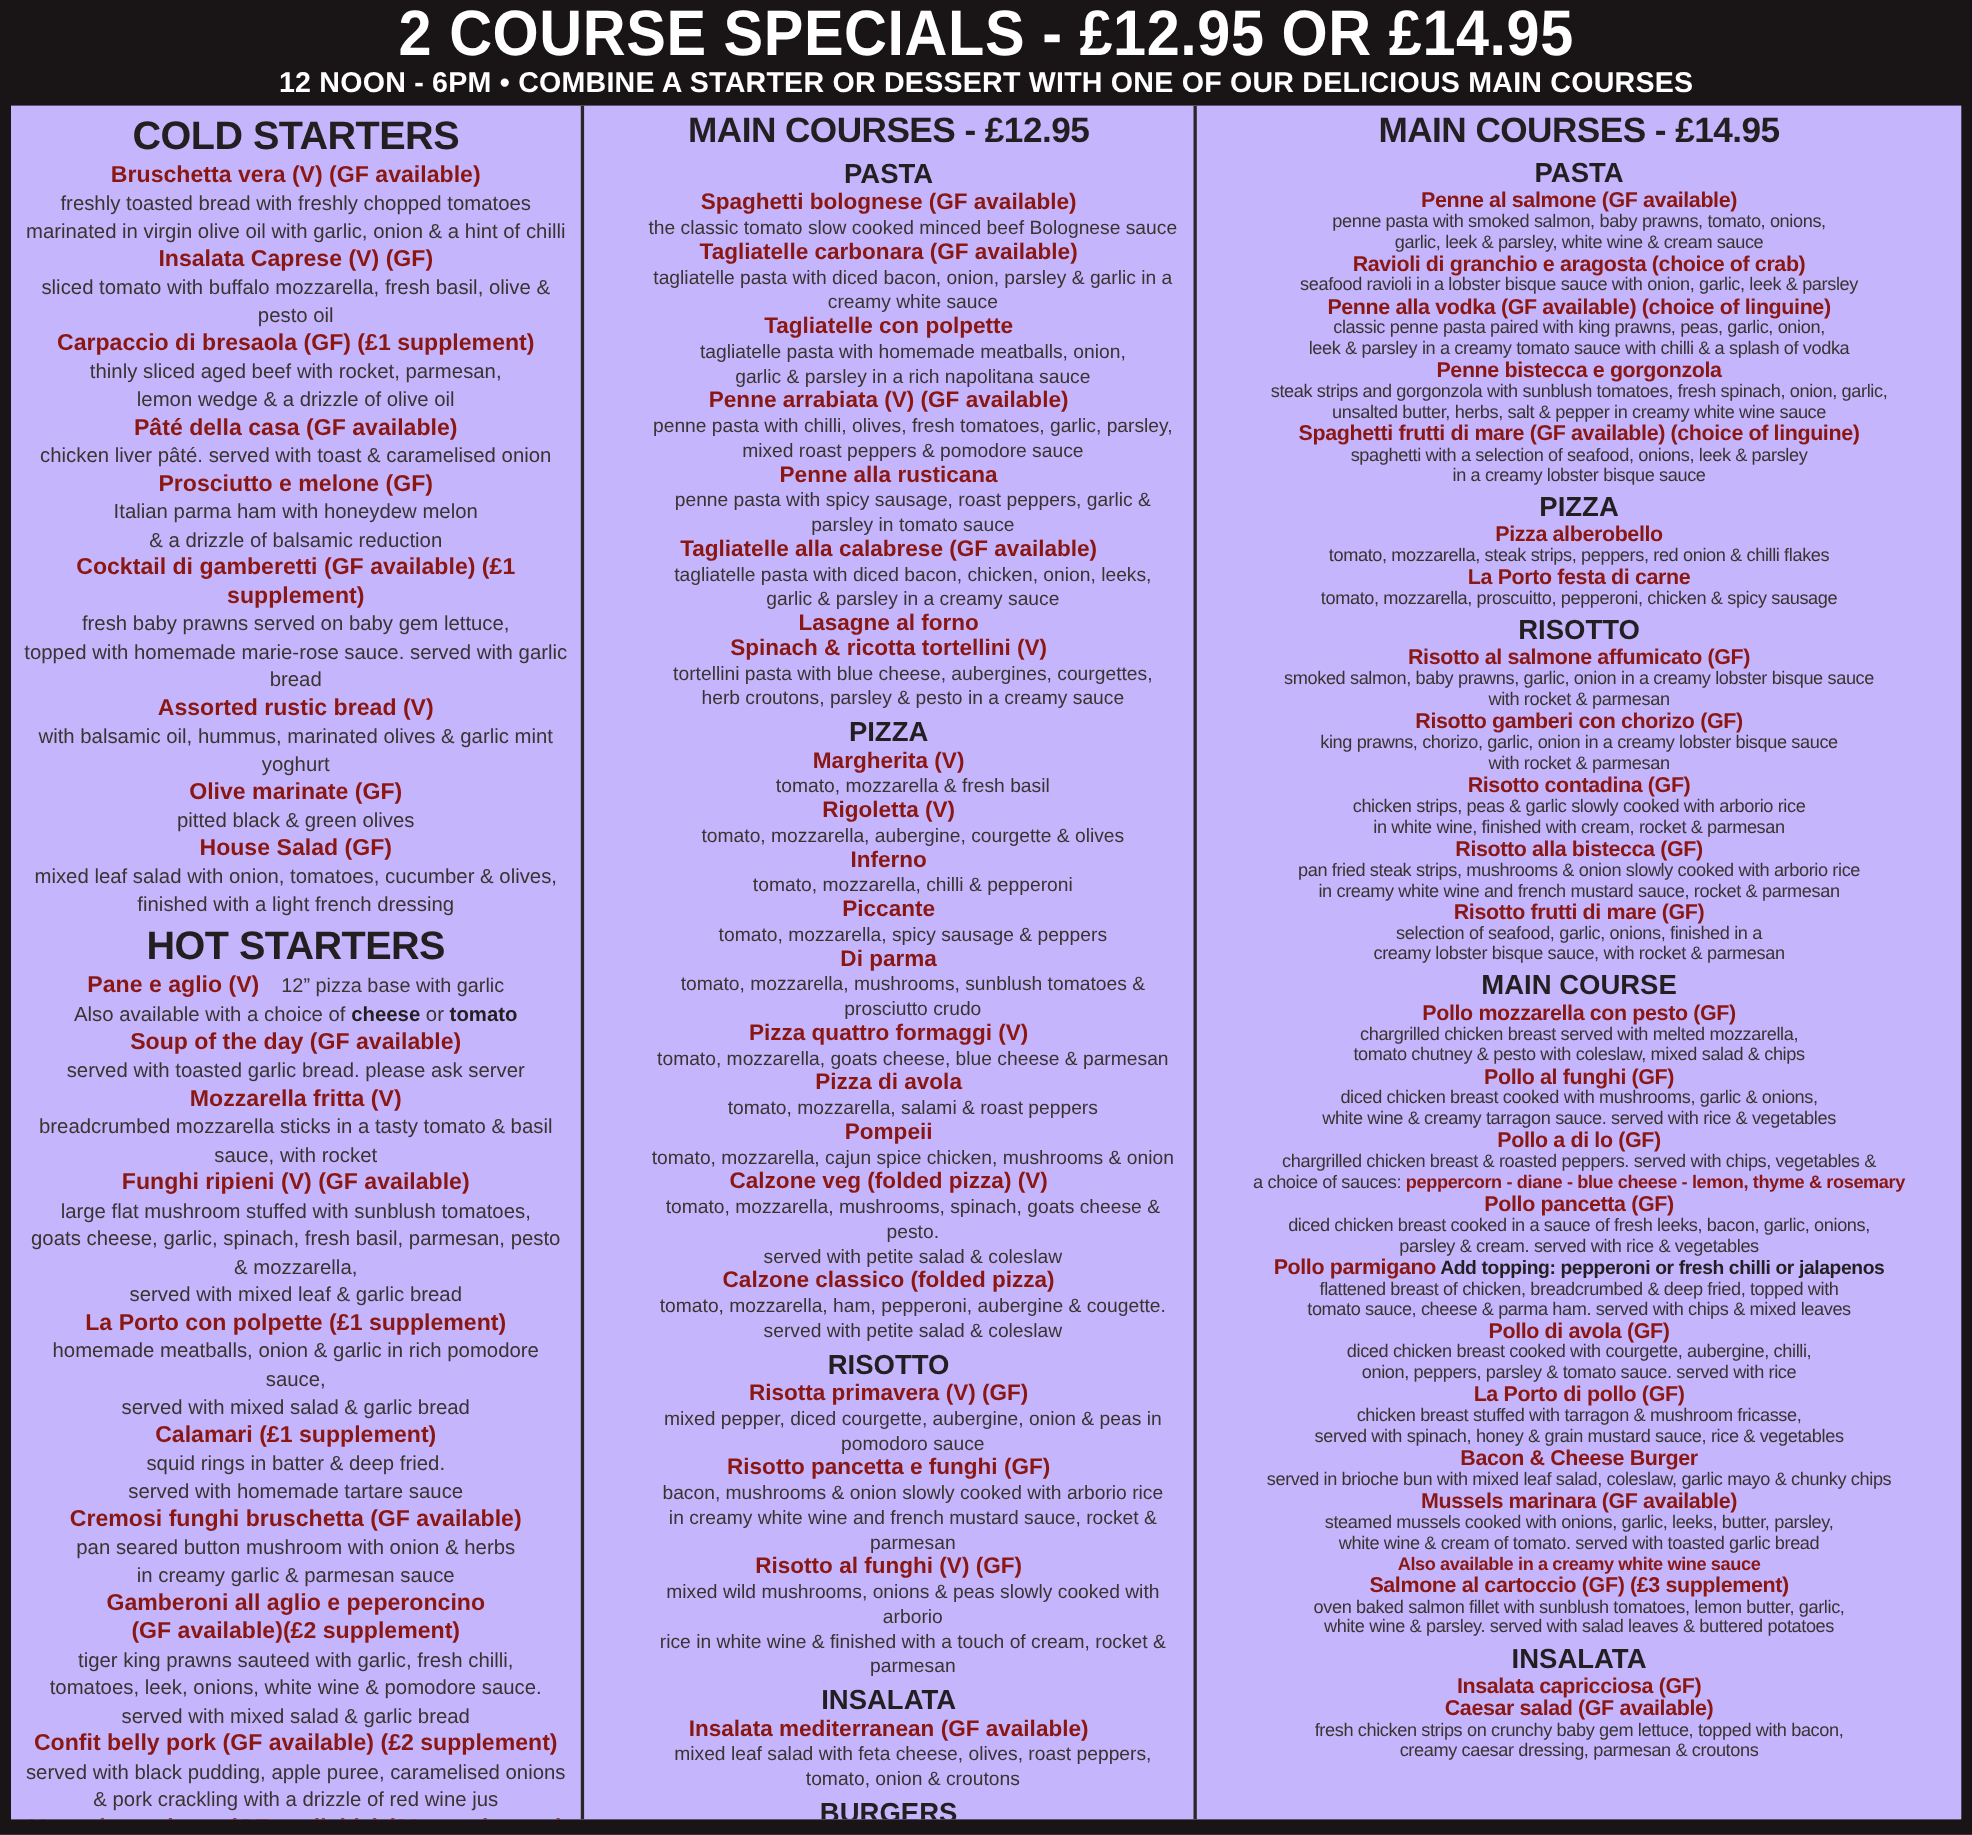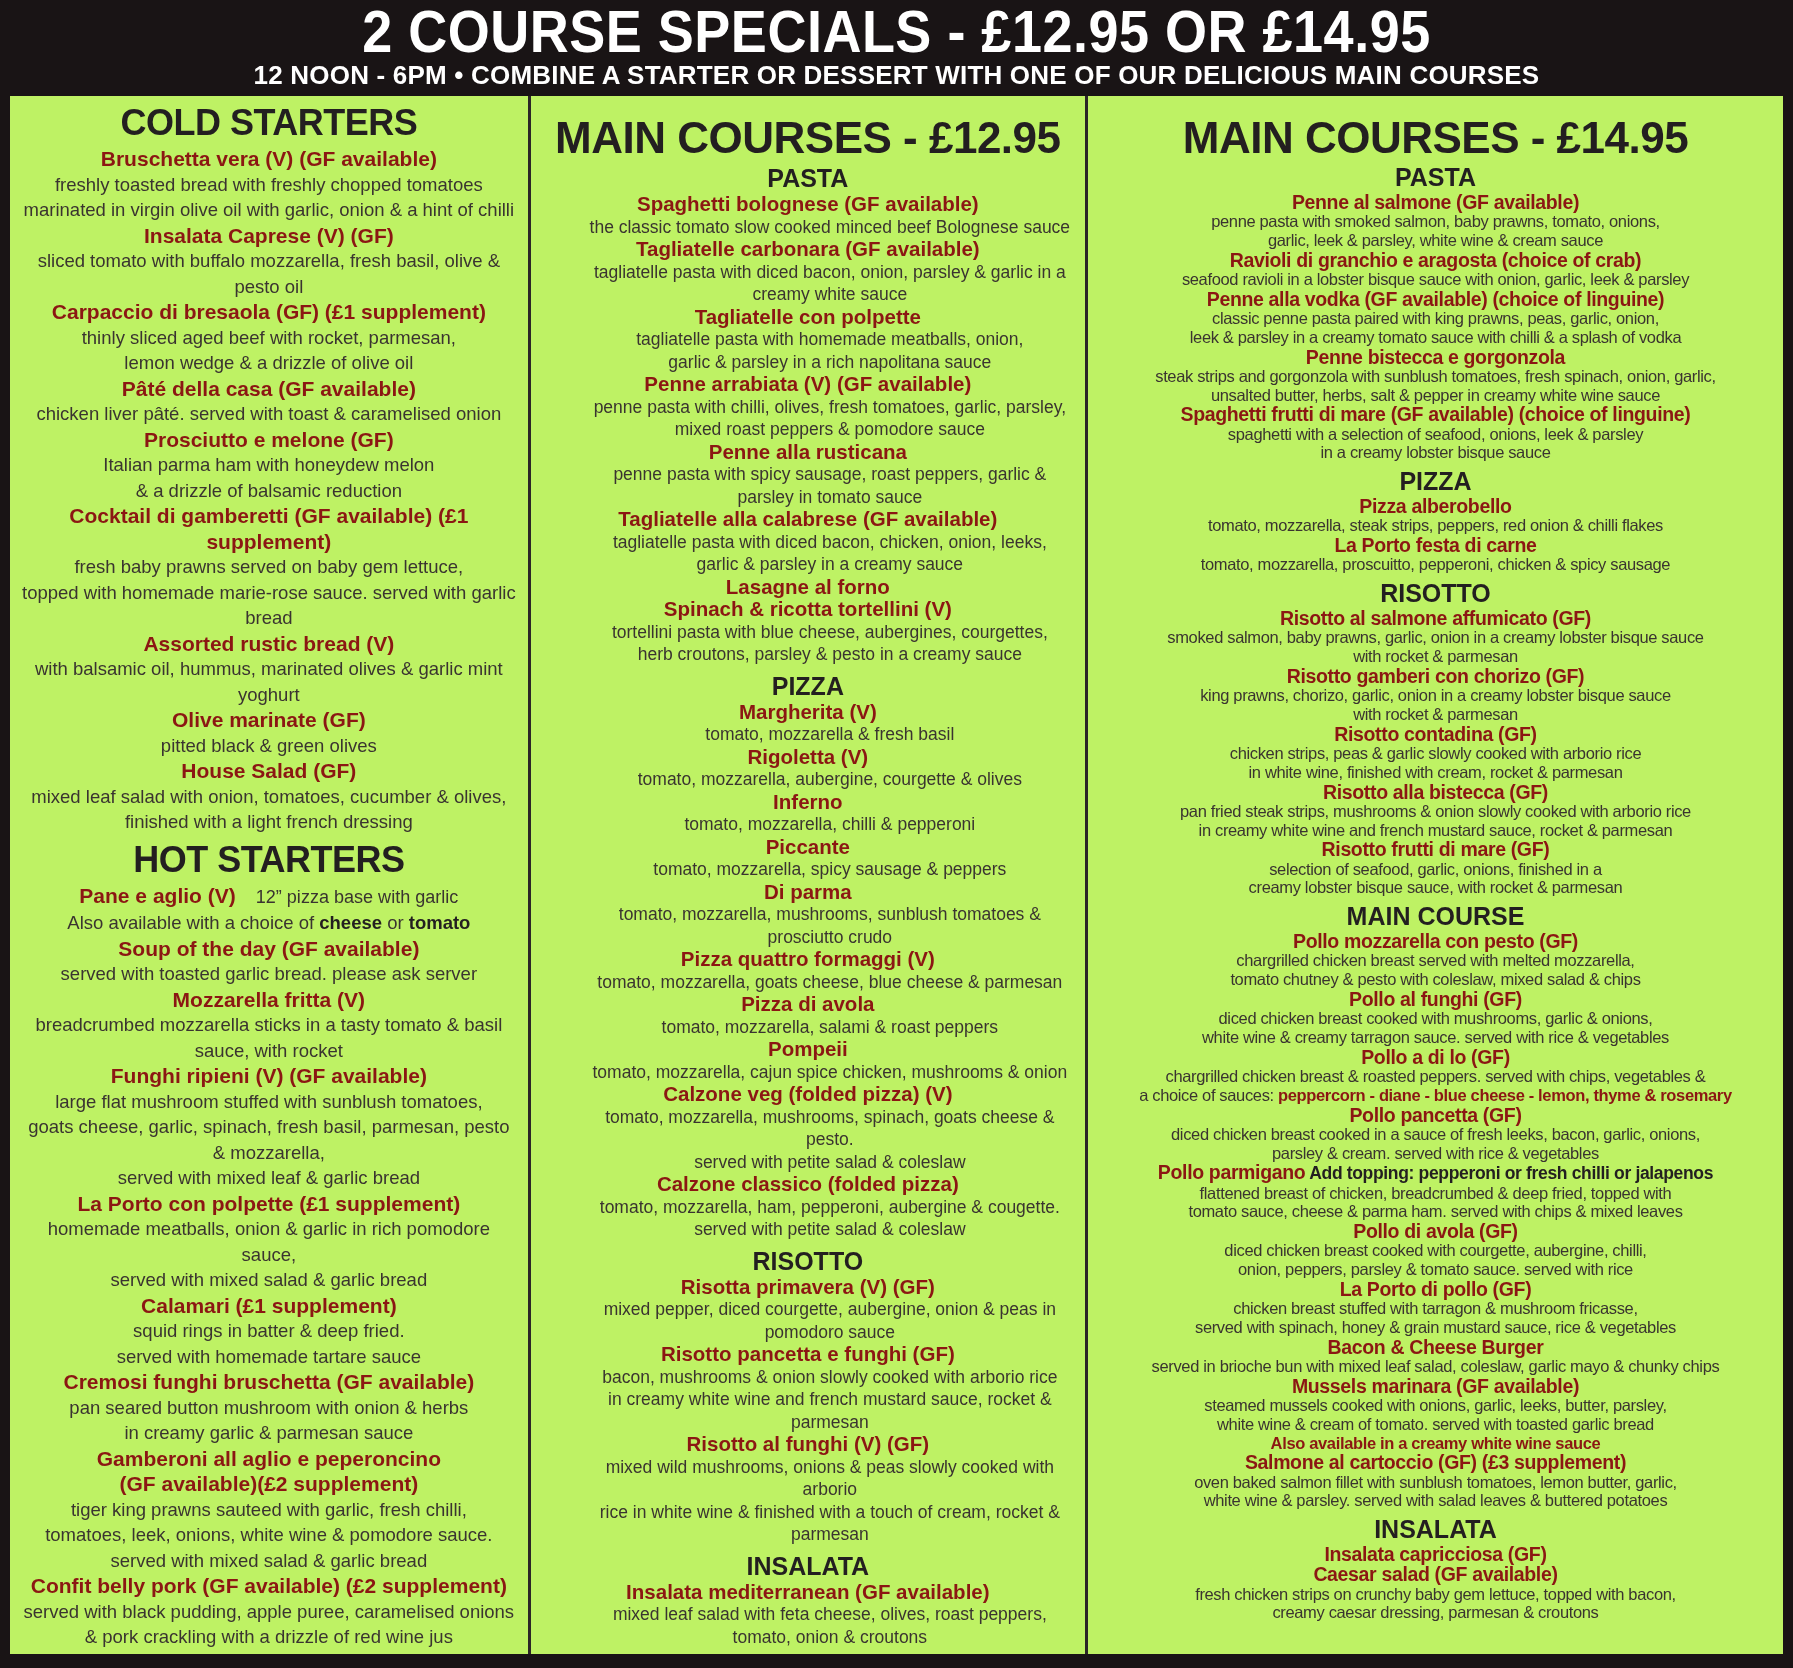--- a/index.html
+++ b/index.html
@@ -7,27 +7,27 @@
     width:1793px;height:1668px;overflow:hidden;position:relative;
     background:#191415;
     font-family:"Liberation Sans","DejaVu Sans",sans-serif;
     -webkit-font-smoothing:antialiased;
   }
   .banner{position:absolute;top:0;left:0;width:100%;height:68px;text-align:center;color:#fff;}
   .banner-title{font-size:54px;font-weight:bold;letter-spacing:.5px;line-height:58px;margin-top:2px;transform:scaleY(1.08);}
   .banner-sub{font-size:26px;font-weight:bold;letter-spacing:.2px;line-height:30px;}
   .content{
     position:absolute;top:96px;left:10px;right:10px;bottom:14px;
-    background:#bef264;display:flex;overflow:hidden;
+    background:#c4b5fd;display:flex;overflow:hidden;
   }
   .col{box-sizing:border-box;text-align:center;padding:2px 10px 0 10px;overflow:hidden;}
   .col0{width:29.2%;}
   .col1{width:31.6%;border-left:3px solid #2b2627;border-right:3px solid #2b2627;}
   .col2{flex:1;letter-spacing:-0.35px;}
-  .col-title{font-size:44px;font-weight:bold;color:#231f20;line-height:40px;margin-top:20px;letter-spacing:-0.5px;}
+  .col-title{font-size:32px;font-weight:bold;color:#231f20;line-height:40px;margin-top:0;letter-spacing:-0.5px;}
   .sec-heading{font-size:25px;font-weight:bold;color:#231f20;line-height:28px;margin:2px 0 1px 0;letter-spacing:0;}
   .sec-heading.big{font-size:36px;line-height:42px;margin:4px 0 2px 0;letter-spacing:-0.5px;}
   .col1 .sec-heading:not(:first-of-type){margin-top:6px;}
   .col2 .sec-heading:not(:first-of-type){margin-top:5px;}
   .iname{color:#8b1713;font-weight:bold;}
   .col0 .iname{font-size:21px;line-height:25.5px;}
   .col0 .dline{font-size:18.5px;line-height:25.5px;}
   .col1 .iname{font-size:20.5px;line-height:22.5px;}
   .col1 .dline{font-size:17.5px;line-height:22.5px;margin-left:44px;}
   .col2 .iname{font-size:19.5px;line-height:19.2px;padding-top:1px;}

